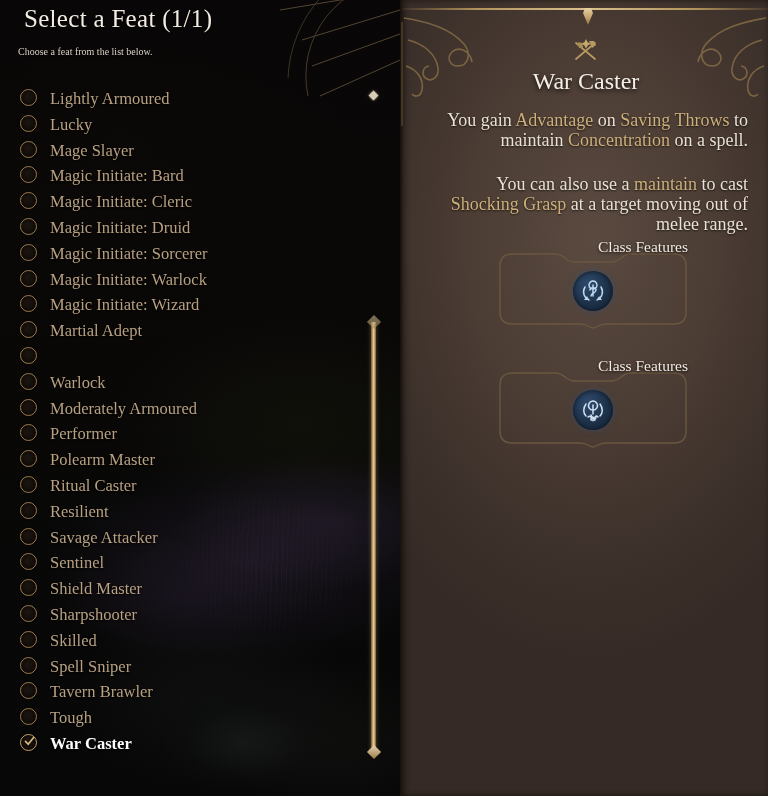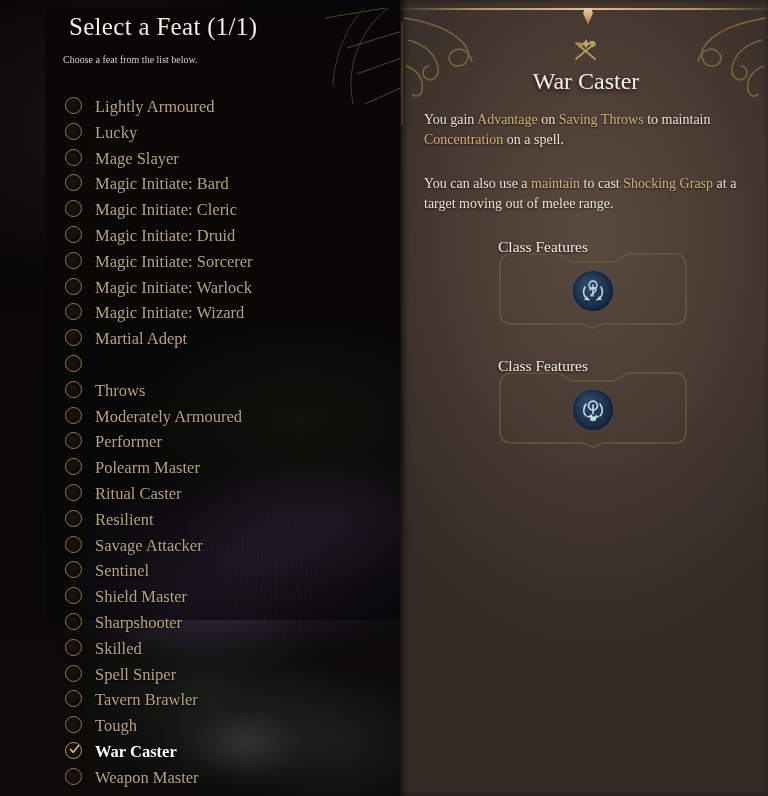--- a/index.html
+++ b/index.html
@@ -32,23 +32,22 @@
     -webkit-mask-image: radial-gradient(ellipse 130px 110px at 50% 45%, #000 10%, transparent 78%);
             mask-image: radial-gradient(ellipse 130px 110px at 50% 45%, #000 10%, transparent 78%);
   }
   #rock {
     position:absolute; left:150px; top:690px; width:190px; height:105px;
     background:radial-gradient(ellipse 100px 58px at 50% 50%, rgba(70,76,74,0.55) 0%, rgba(30,34,32,0.25) 60%, rgba(0,0,0,0) 85%);
   }
 
   
   #left-panel {
-    position:absolute; left:0; top:8px; width:400px; height:612px;
+    position:absolute; left:0; top:0; width:400px; height:796px;
     background:linear-gradient(180deg, rgba(8,6,6,0.95) 0%, rgba(10,8,7,0.90) 26%, rgba(8,7,6,0.72) 46%, rgba(6,6,6,0.58) 66%, rgba(5,5,6,0.62) 100%);
-    margin-left:45px;
   }
   
   #rays { position:absolute; right:0; top:0; width:150px; height:130px; overflow:hidden; pointer-events:none; }
   #rays svg { display:block; }
 
   #list-title {
     position:absolute; left:24px; top:5px;
     font-size:25px; color:#f2ece2; letter-spacing:.3px;
     text-shadow:0 1px 3px #000;
   }
@@ -128,37 +127,37 @@
   .flourish { position:absolute; pointer-events:none; opacity:.85; }
   #fl-tl { left:-4px; top:10px; }
   #fl-tr { right:-4px; top:10px; transform:scaleX(-1); }
 
   #tt-emblem { position:absolute; left:0; top:38px; width:368px; display:flex; justify-content:center; }
   #tt-title {
     position:absolute; left:0; top:68px; width:368px; text-align:center;
     font-size:24px; color:#f4efe6; text-shadow:0 2px 4px rgba(0,0,0,.75);
   }
   .tt-para {
-    position:absolute; left:22px; width:324px; text-align:left;
-    font-size:14px; line-height:20px; color:#e9e1d2;
+    position:absolute; left:22px; width:324px; text-align:right;
+    font-size:18px; line-height:20px; color:#e9e1d2;
     text-shadow:0 1px 2px rgba(0,0,0,.7);
   }
   #tt-p1 { top:110px; }
   #tt-p2 { top:174px; }
   .kw { color:#cdb07a; }
 
   
   .cf-box {
     position:absolute; left:96px; width:190px; height:78px;
   }
   #cf-1 { top:252px; }
   #cf-2 { top:371px; }
   .cf-frame { position:absolute; inset:0; }
   .cf-label {
-    position:absolute; left:0; top:-14px; width:190px; text-align:left;
+    position:absolute; left:0; top:-14px; width:190px; text-align:right;
     font-size:15.5px; color:#f0ebe1; text-shadow:0 1px 3px rgba(0,0,0,.8);
   }
   .cf-icon {
     position:absolute; left:50%; top:50%; transform:translate(-50%,-50%);
     width:40px; height:40px; border-radius:50%;
     background:radial-gradient(circle at 38% 32%, #2e4a6b 0%, #1d3149 55%, #13233a 100%);
     box-shadow:0 0 6px rgba(40,80,130,.55), inset 0 0 5px rgba(0,0,0,.6);
     display:flex; align-items:center; justify-content:center;
     cursor:pointer;
   }
@@ -239,21 +238,21 @@
       </div>
       <div class="feat-row">
         <span class="radio"></span>
         <span class="feat-label">Martial Adept</span>
       </div>
       <div class="feat-row">
         <span class="radio"></span>
       </div>
       <div class="feat-row">
         <span class="radio"></span>
-        <span class="feat-label">Throws</span>
+        <span class="feat-label">Warlock</span>
       </div>
       <div class="feat-row">
         <span class="radio"></span>
         <span class="feat-label">Moderately Armoured</span>
       </div>
       <div class="feat-row">
         <span class="radio"></span>
         <span class="feat-label">Performer</span>
       </div>
       <div class="feat-row">
@@ -300,24 +299,20 @@
         <span class="radio"></span>
         <span class="feat-label">Tough</span>
       </div>
       <div class="feat-row selected">
         <span class="radio">
           <svg class="tick" viewBox="0 0 11 11">
             <path d="M1.5 5.4 L4.2 8.3 L9.6 1.6" fill="none" stroke="#d9bb7e" stroke-width="1.6" stroke-linecap="round" stroke-linejoin="round"></path>
           </svg>
         </span>
         <span class="feat-label">War Caster</span>
-      </div>
-      <div class="feat-row">
-        <span class="radio"></span>
-        <span class="feat-label">Weapon Master</span>
       </div>
     </div>
 
   <div id="scroll-top-dot"></div>
   <div id="scrollbar-track">
     <div id="scrollbar-thumb" style="height: 430px;"></div>
   </div>
 </div>
 
 <div id="tooltip">

